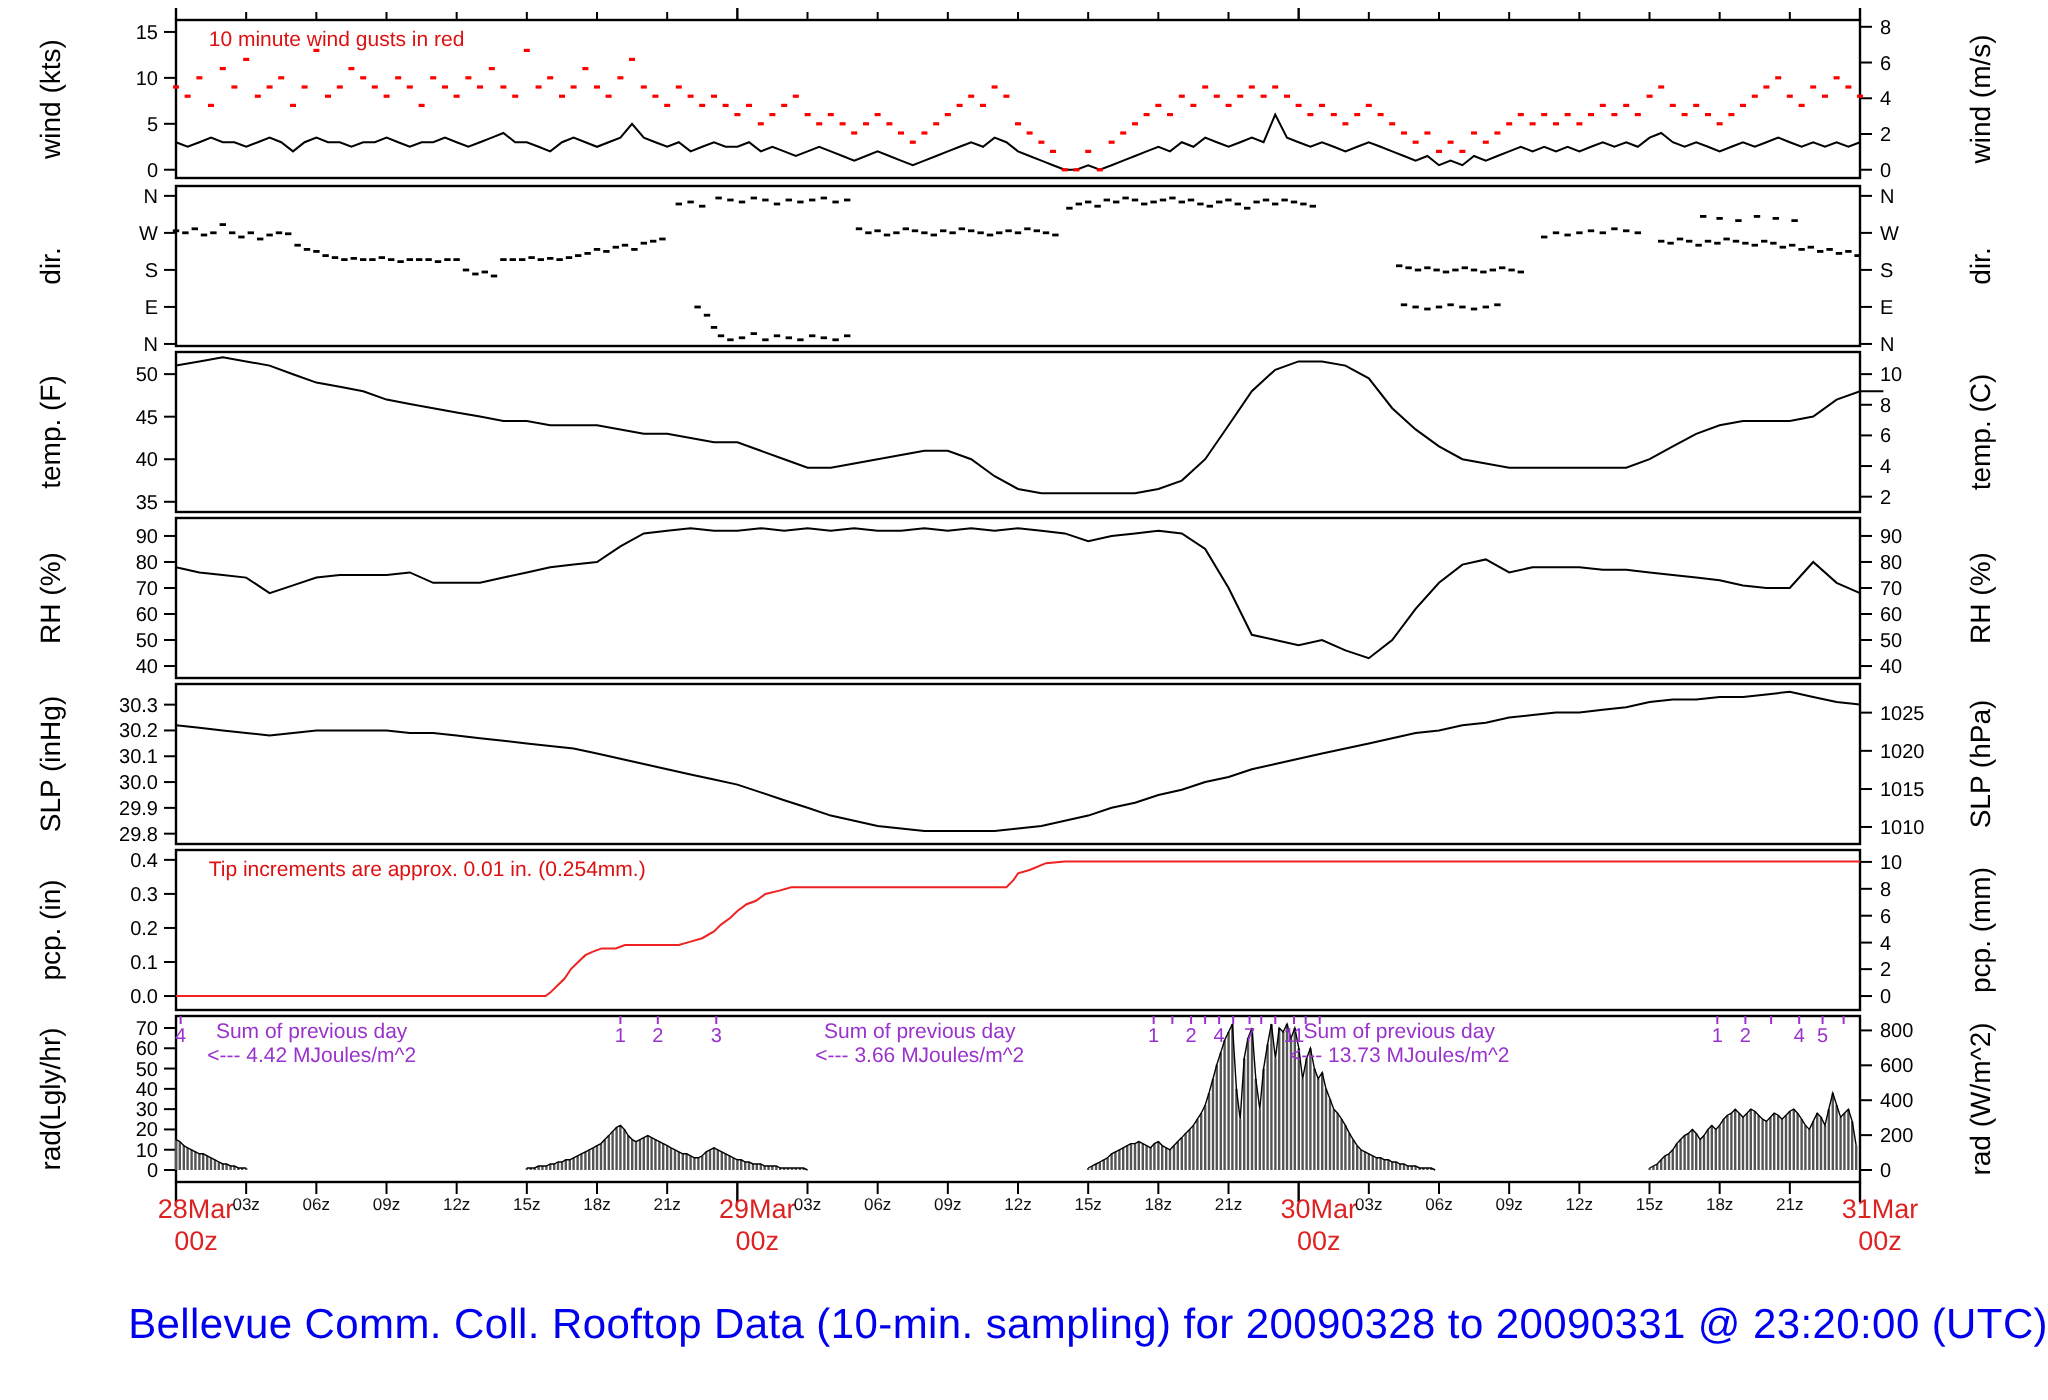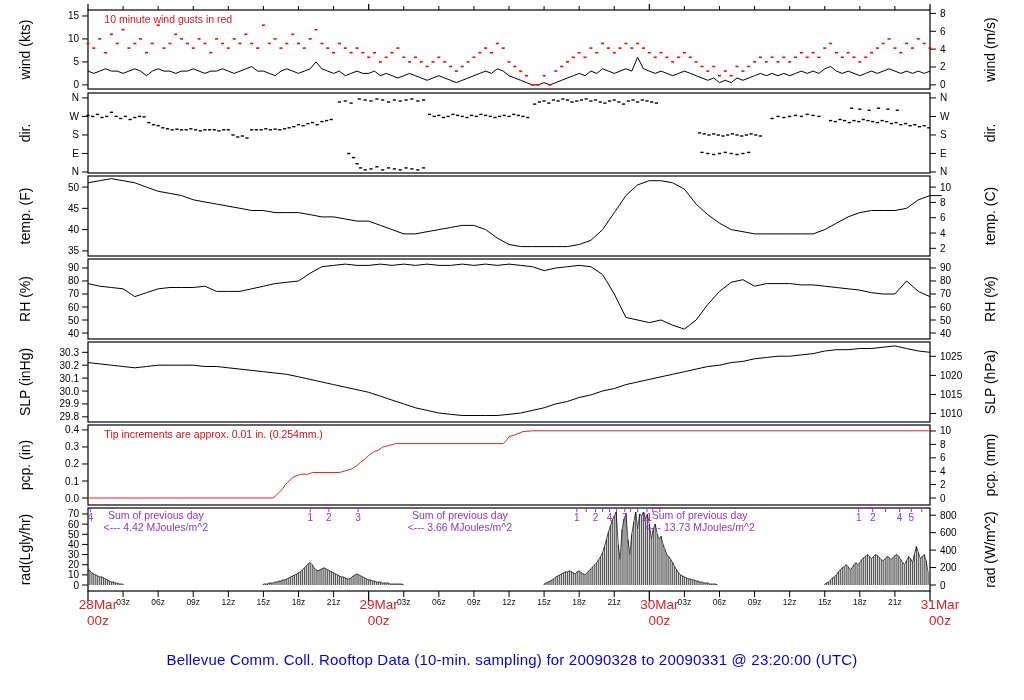--- a/index.html
+++ b/index.html
@@ -1,20 +1,20 @@
 <!DOCTYPE html>
 <html><head>
 <meta charset="utf-8">
 <style>
   html,body{margin:0;padding:0;background:#fff;}
   #screen{position:relative;width:1024px;height:700px;background:#fff;overflow:hidden;
           font-family:"Liberation Sans","DejaVu Sans",sans-serif;}
   #chart{position:absolute;left:0;top:0;}
-  #title{position:absolute;left:0;top:651px;width:1024px;text-align:center;
-         font-size:15px;letter-spacing:0.2px;}
+  #title{position:absolute;left:0;top:651px;width:1024px;text-align:right;
+         font-size:21px;letter-spacing:0.2px;}
   svg text{font-family:"Liberation Sans","DejaVu Sans",sans-serif;}
 </style>
 </head>
 <body>
 
 <div id="screen">
   <svg id="chart" width="1024" height="648" viewBox="0 0 1024 648">
       <g>
         <rect x="88" y="10" width="842" height="79" fill="#ffffff" stroke="#000000" stroke-width="1.2"></rect>
         <line x1="82" y1="84.86627906976744" x2="88" y2="84.86627906976744" stroke="#000000" stroke-width="1"></line>

